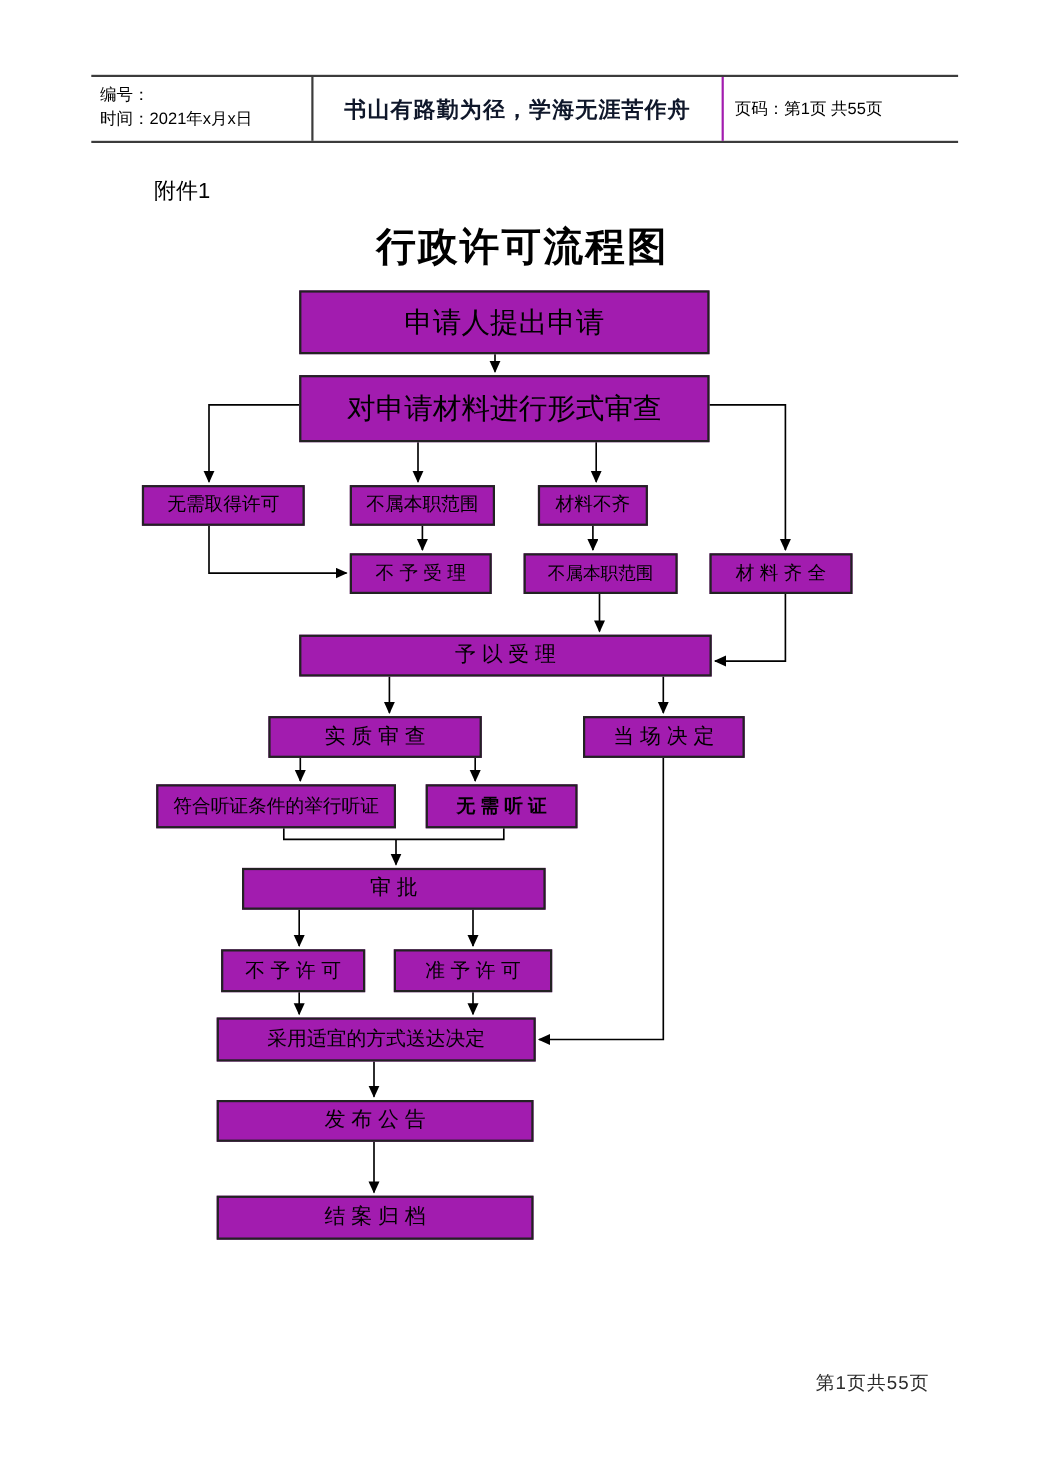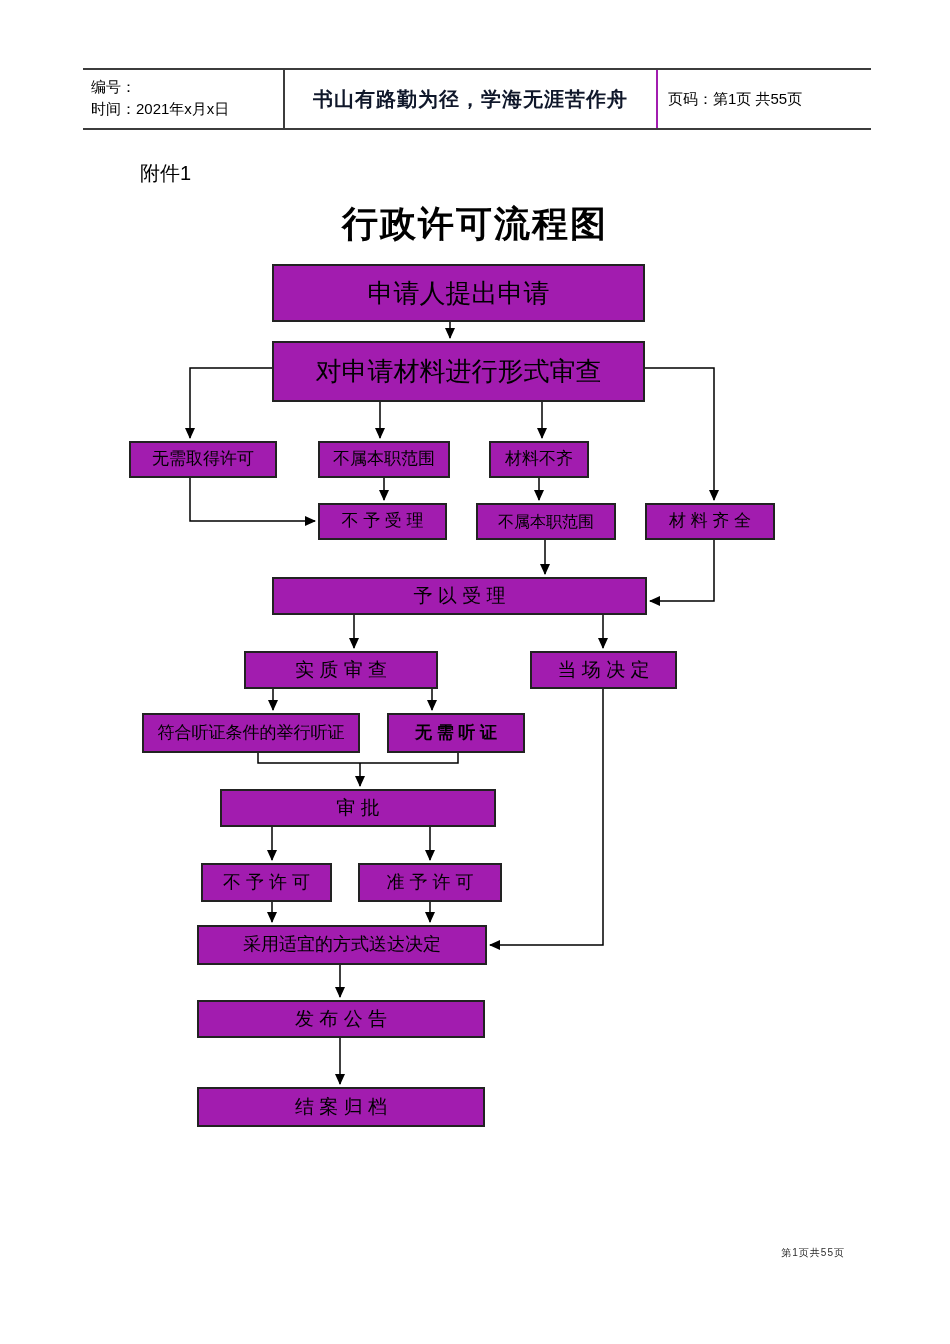--- a/index.html
+++ b/index.html
@@ -27,21 +27,21 @@
   
   #flowchart{position:absolute;left:0;top:0;width:950px;height:1344px;}
   #flow-lines{position:absolute;left:0;top:0;}
   #flow-lines polyline{fill:none;stroke:#000;stroke-width:1.5px;}
   .flow-node{
     position:absolute;box-sizing:border-box;border:2px solid #222222;background:#a21caf;
     display:flex;align-items:center;justify-content:center;text-align:center;
     white-space:nowrap;line-height:1.1;
   }
   
-  .footer{position:absolute;top:1246px;right:105px;font-size:10px;color:#2b2b2b;letter-spacing:1px;}
+  .footer{position:absolute;top:1246px;right:105px;font-size:17px;color:#2b2b2b;letter-spacing:1px;}
 </style>
 </head>
 <body>
 
 <div class="page">
 
   <div class="hdr">
     <div class="hdr-cell hdr-c1">
       <div>编号：</div>
       <div>时间：2021年x月x日</div>

